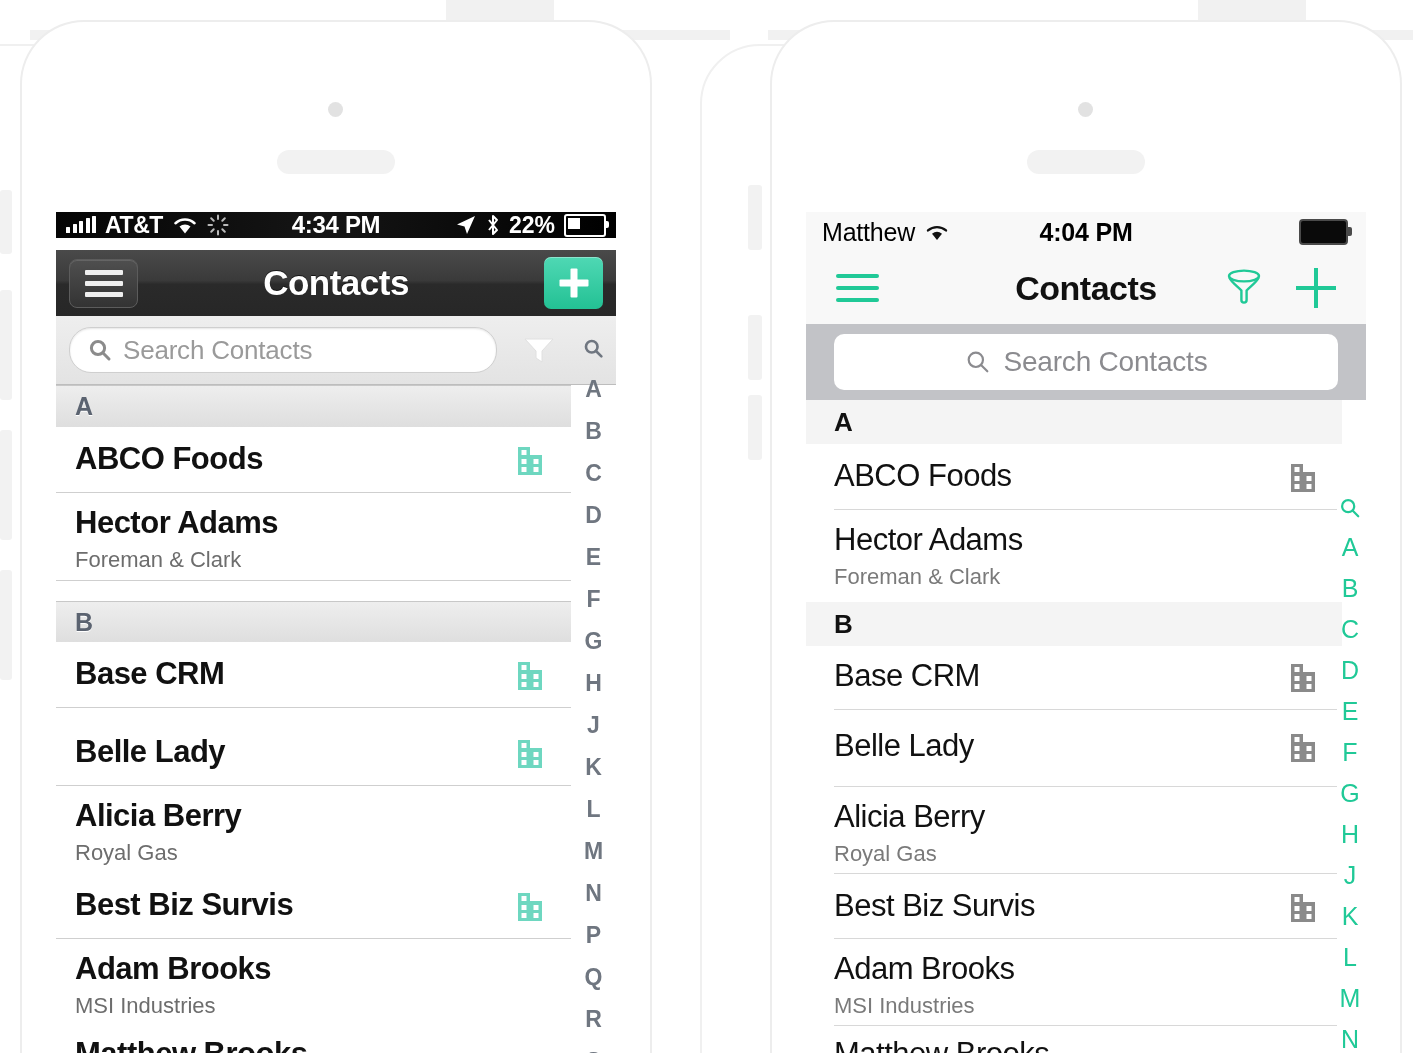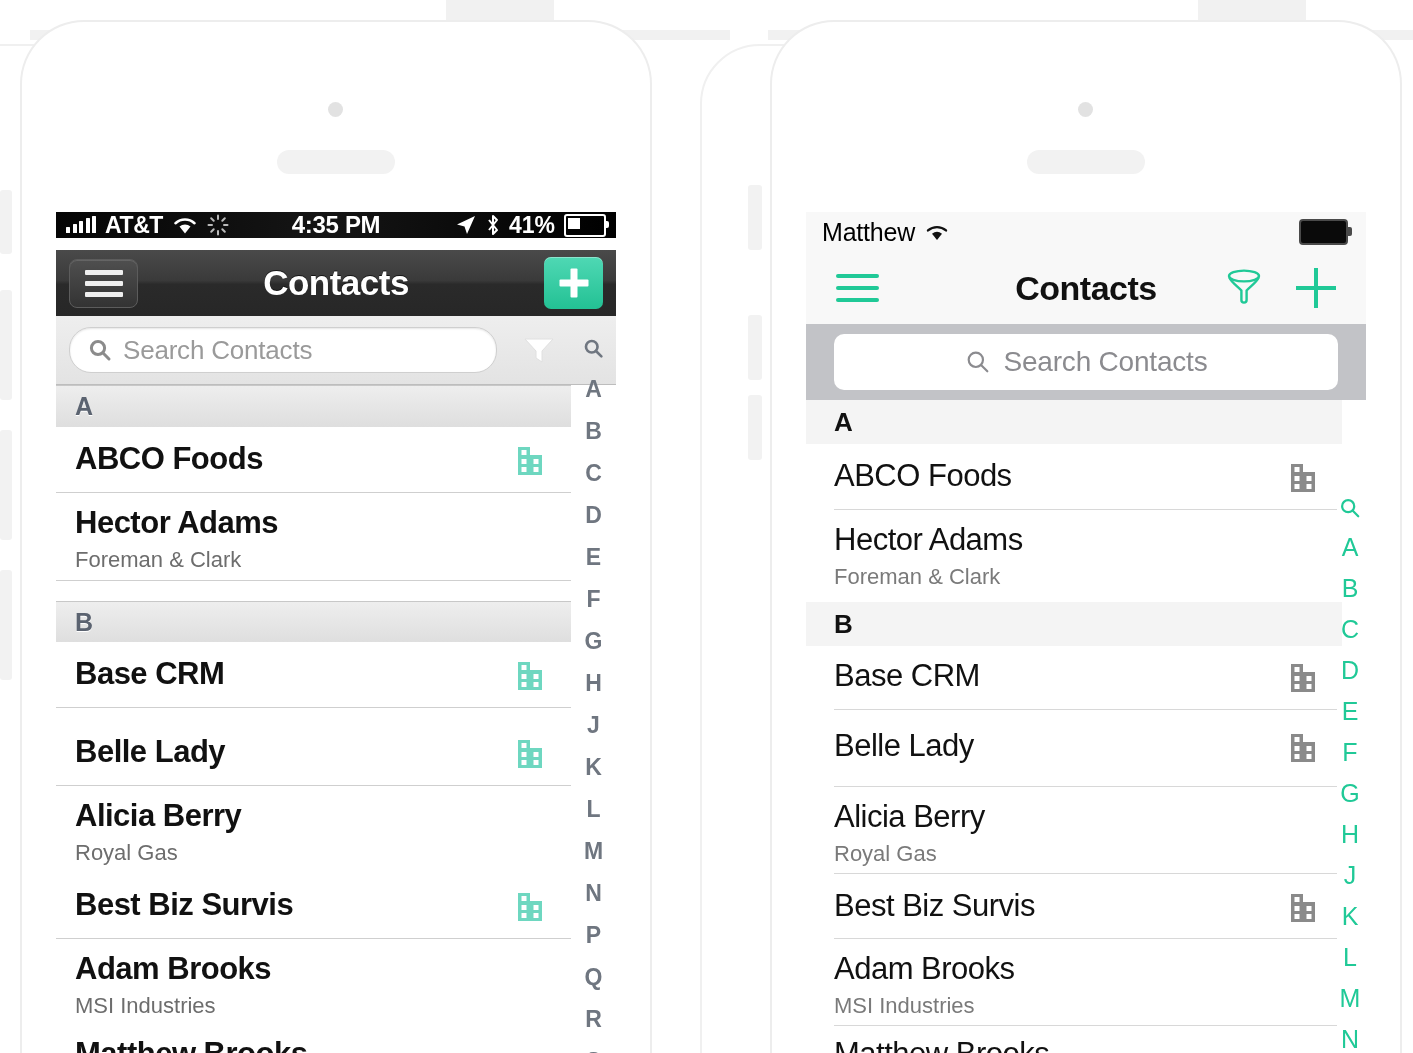--- a/index.html
+++ b/index.html
@@ -173,29 +173,29 @@
               <line x1="11" y1="17" x2="11" y2="20.5"></line>
             <line x1="1.5" y1="11" x2="5" y2="11"></line>
               <line x1="17" y1="11" x2="20.5" y2="11"></line>
             <line x1="4.2" y1="4.2" x2="6.7" y2="6.7"></line>
               <line x1="15.3" y1="15.3" x2="17.8" y2="17.8"></line>
             <line x1="4.2" y1="17.8" x2="6.7" y2="15.3"></line>
               <line x1="15.3" y1="6.7" x2="17.8" y2="4.2"></line>
           </g>
         </svg>
       </div>
-      <div class="mid">4:35 PM</div>
+      <div class="mid">4:34 PM</div>
       <div class="right">
         <svg width="22" height="22" viewBox="0 0 22 22">
           <path d="M20 2 L2 10.5 L9.5 12.5 L12 20 Z" fill="#fff"></path>
         </svg>
         <svg width="14" height="22" viewBox="0 0 14 22">
           <path d="M3 6 L11 16 L7 20 L7 2 L11 6 L3 16" stroke="#fff" stroke-width="2" fill="none" stroke-linejoin="round"></path>
         </svg>
-        <span>41%</span>
+        <span>22%</span>
         <span style="display:inline-block;position:relative;width:38px;height:19px;border:2px solid #fff;border-radius:3px;">
           <i style="position:absolute;left:2px;top:2px;width:12px;height:11px;background:#fff;display:block;"></i>
           <i style="position:absolute;right:-5px;top:5px;width:3px;height:7px;background:#fff;display:block;border-radius:0 2px 2px 0;"></i>
         </span>
       </div>
     </div>
 
     <div class="ios6-nav" style="top:38px;">
       <div class="ios6-menubtn">
         <i></i>
@@ -335,20 +335,21 @@
   </div>
 
   <div class="screen" style="left:806px;top:212px;width:560px;height:841px;">
 
     <div class="ios7-status">
       <span class="carrier">Matthew</span>
       <svg width="26" height="20" viewBox="0 0 26 20" style="margin-left:9px;">
         <path d="M13 18 L8 11.8 a8 8 0 0 1 10 0 Z" fill="#111"></path>
         <path d="M4 8.4 a14 14 0 0 1 18 0" stroke="#111" stroke-width="2.4" fill="none" stroke-linecap="round"></path>
       </svg>
+      <span class="mid">4:04 PM</span>
       <span class="ios7-battery"></span>
     </div>
 
     <div class="ios7-nav" style="top:40px;">
       <div class="ios7-menubtn">
         <i></i>
         <i></i>
         <i></i>
       </div>
       <div class="ios7-title">Contacts</div>

